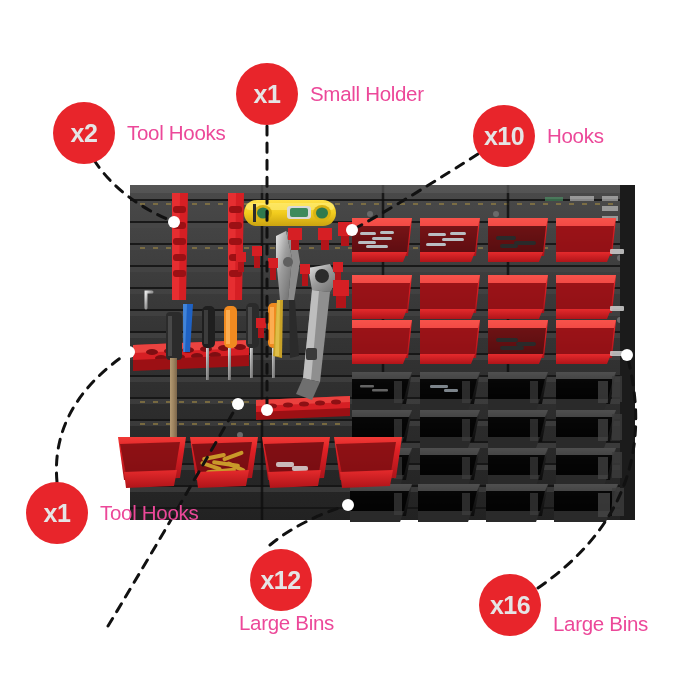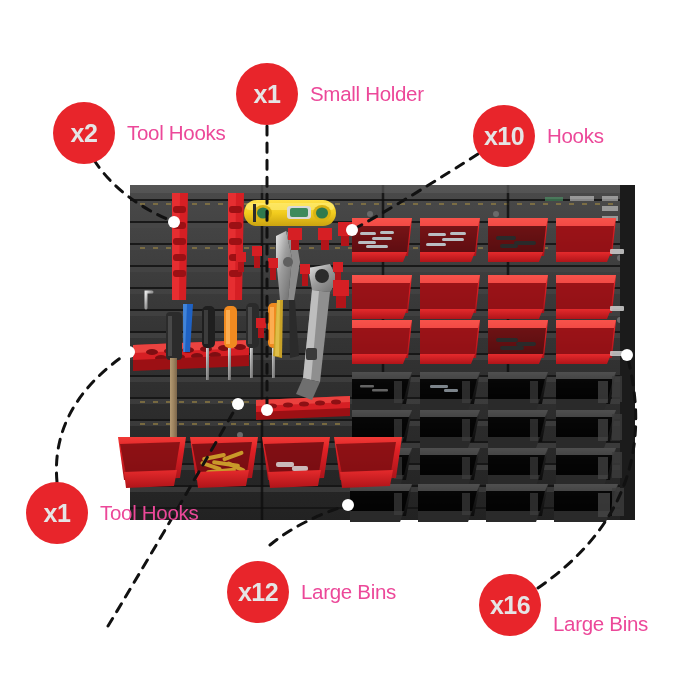--- a/index.html
+++ b/index.html
@@ -783,21 +783,21 @@
   <div class="callout" style="left:473px; top:105px;">
     <div class="badge">x10</div>
     <div class="callout-label">Hooks</div>
   </div>
 
   <div class="callout" style="left:26px; top:482px;">
     <div class="badge">x1</div>
     <div class="callout-label">Tool Hooks</div>
   </div>
 
-  <div class="callout" style="left:227px; top:561px;">
+  <div class="callout" style="left:227px; top:549px;flex-direction:column;">
     <div class="badge">x12</div>
     <div class="callout-label">Large Bins</div>
   </div>
 
   <div class="callout" style="left:479px; top:574px;align-items:flex-end;">
     <div class="badge">x16</div>
     <div class="callout-label">Large Bins</div>
   </div>
 
 

